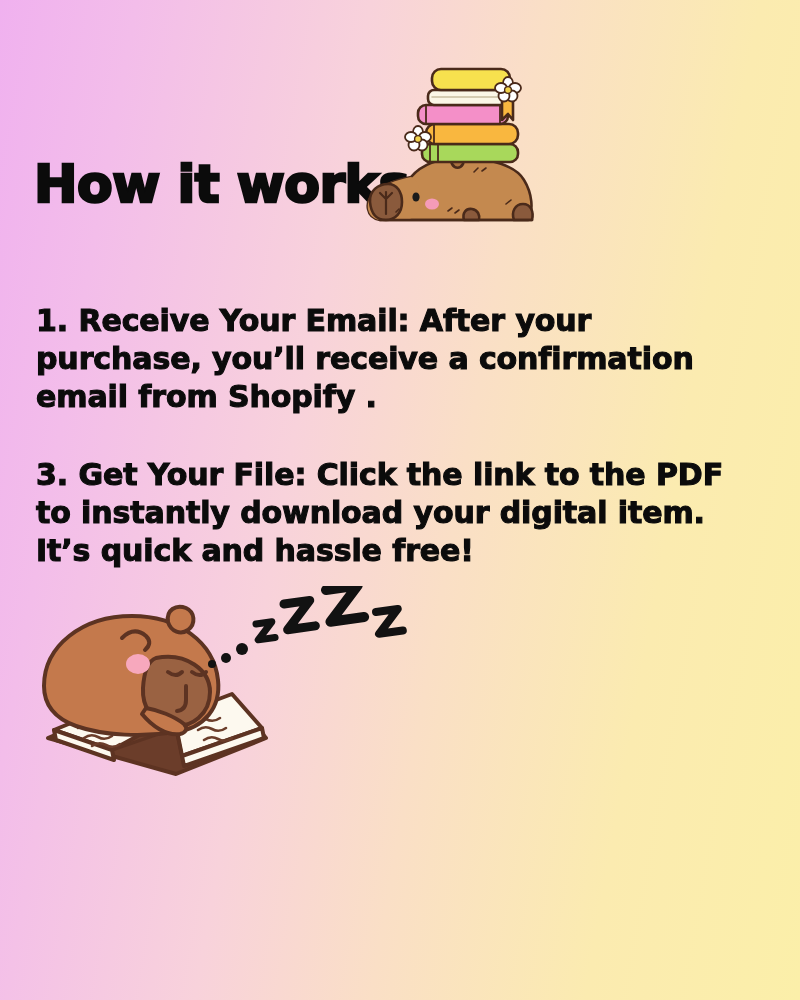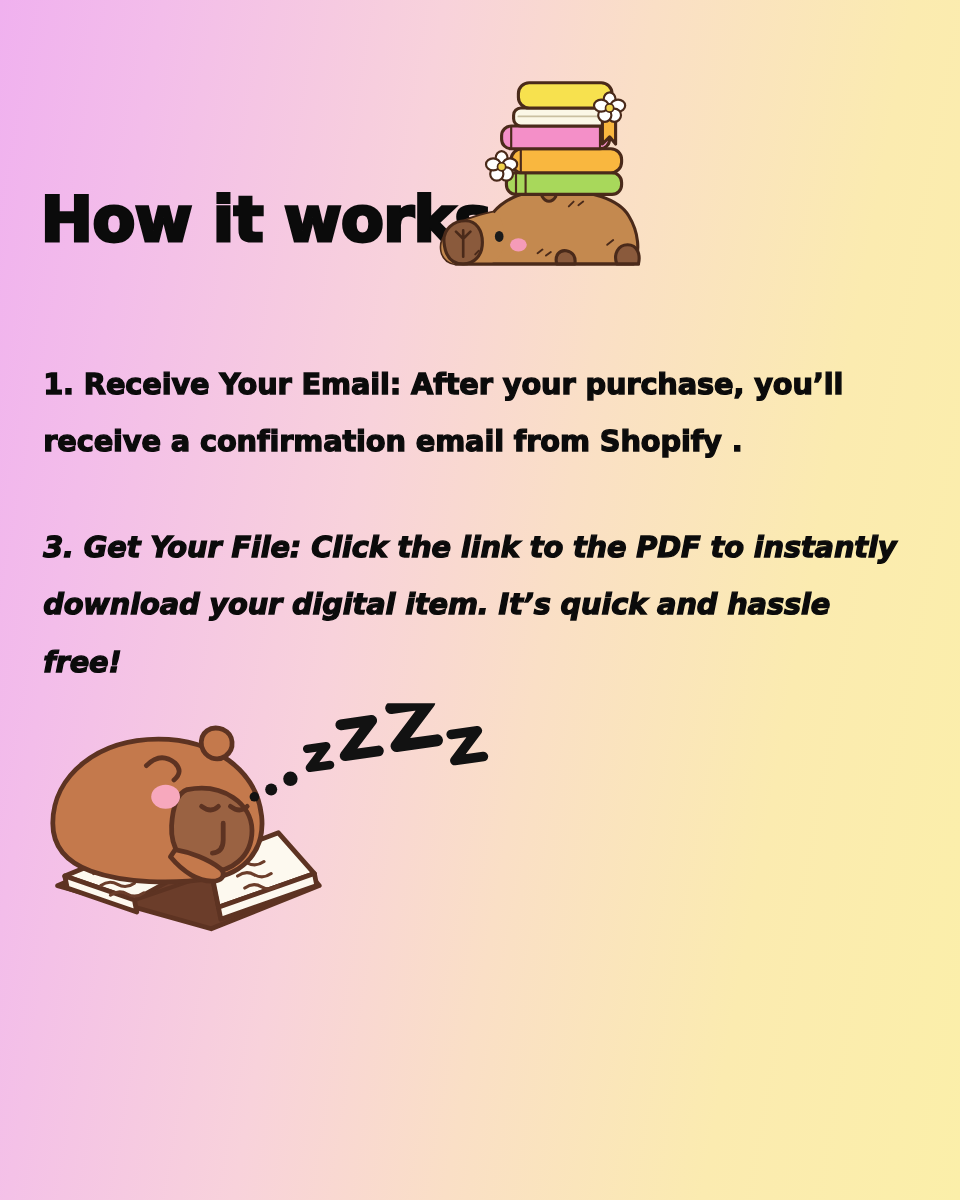--- a/index.html
+++ b/index.html
@@ -44,29 +44,29 @@
   
   .steps {
     position: absolute;
     left: 36px;
     top: 272px;
     width: 724px;
   }
   .step {
     font-family: "DejaVu Sans", sans-serif;
     font-weight: 700;
-    font-size: 24px;
-    line-height: 48px;
+    font-size: 30px;
+    line-height: 38px;
     color: #0b0b0b;
     -webkit-text-stroke: 1.1px #0b0b0b;
     paint-order: stroke fill;
     margin-bottom: 40px;
     letter-spacing: -0.1px;
   }
-  .step:last-child { margin-bottom: 0; font-style: italic; }
+  .step:last-child { margin-bottom: 0; }
 
   
   .illo-top {
     position: absolute;
     left: 356px;
     top: 52px;
     width: 200px;
     height: 190px;
   }
   .illo-bottom {

